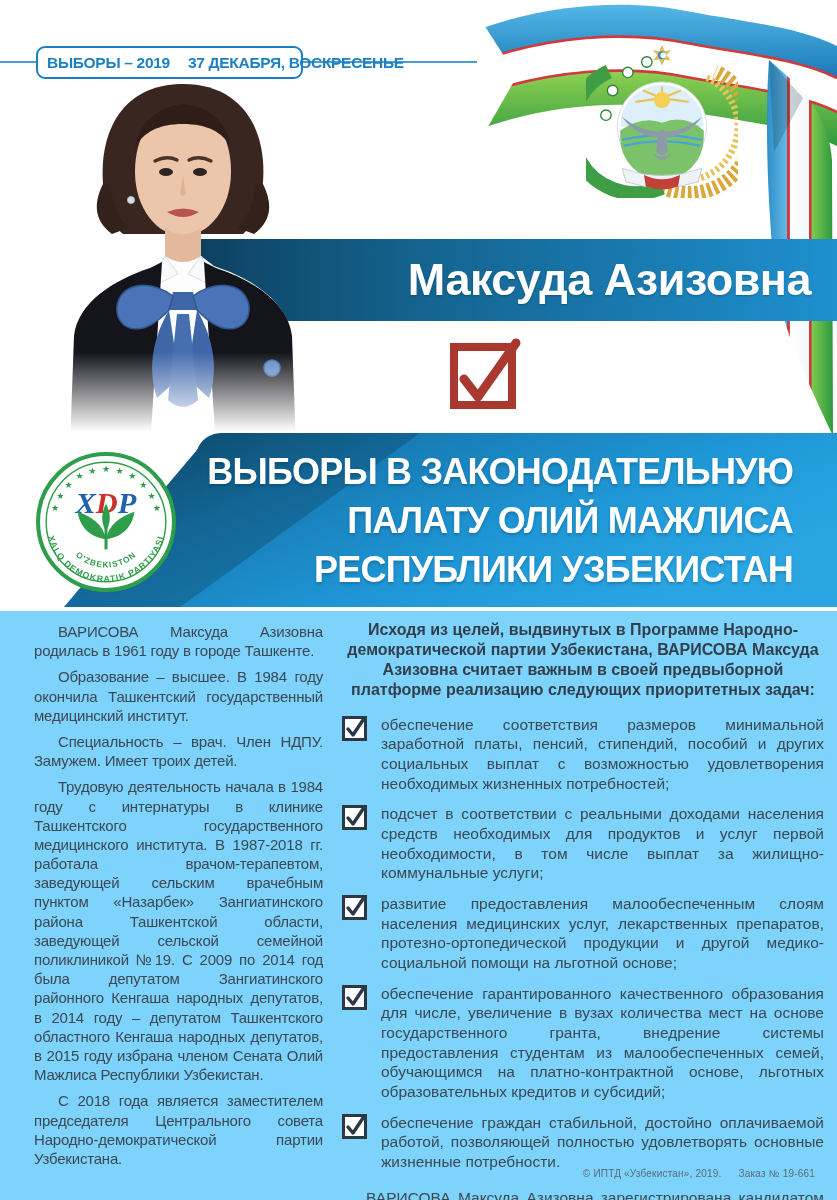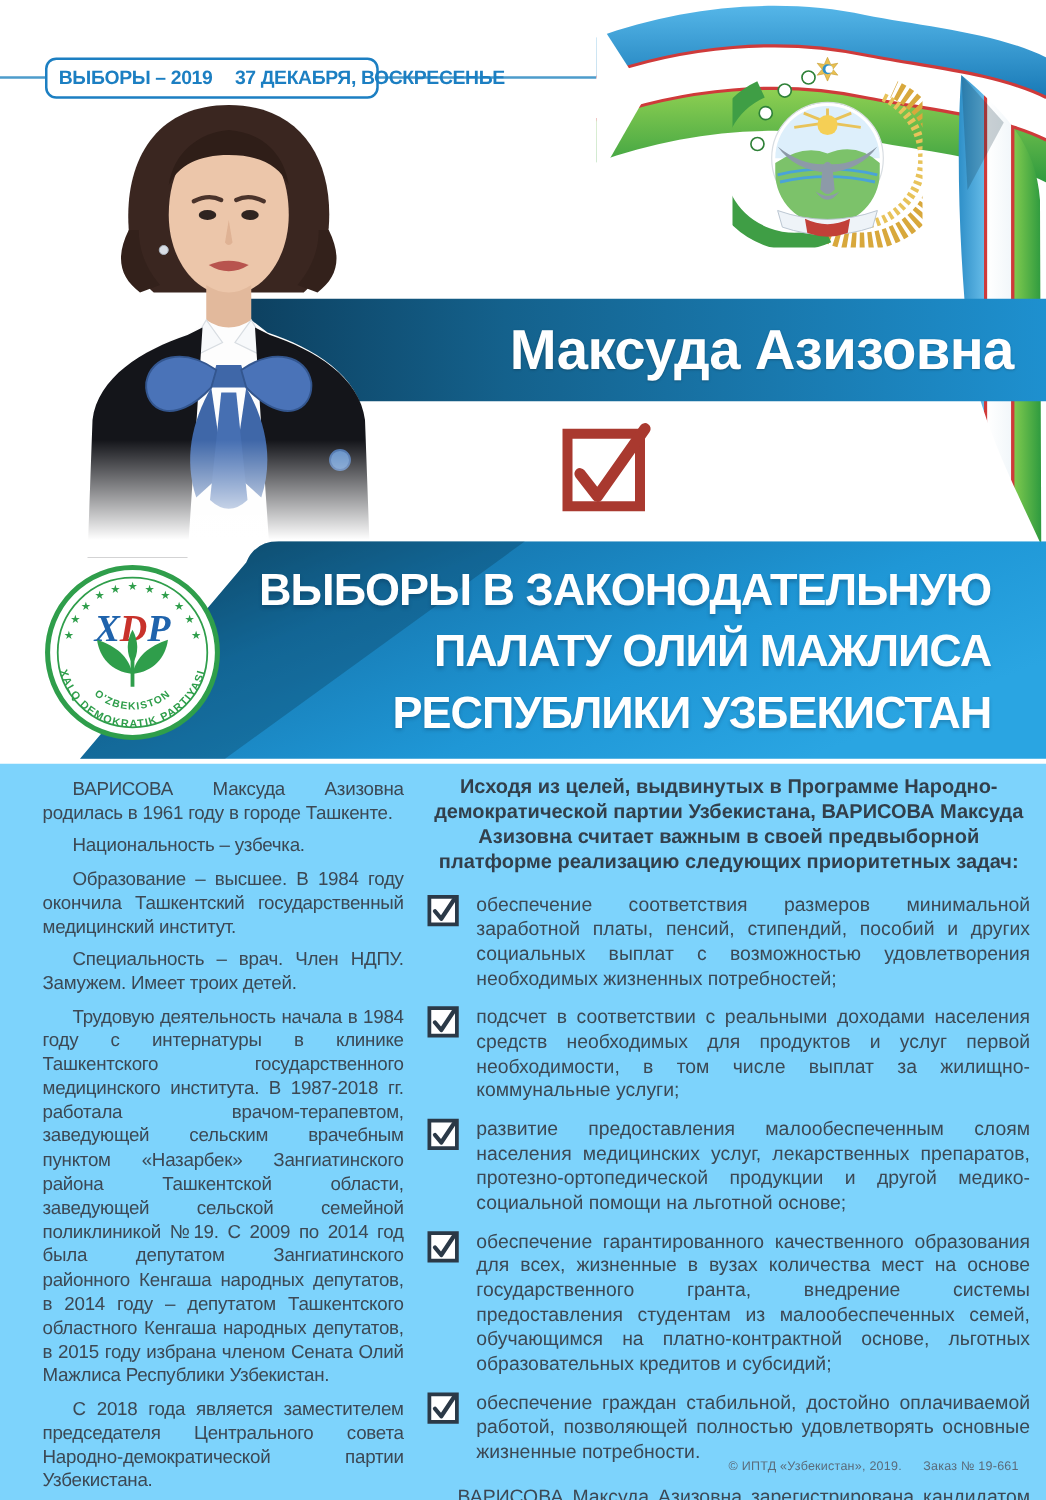--- a/index.html
+++ b/index.html
@@ -246,21 +246,20 @@
     <path d="M64,174 L197,17 Q204,0 223,0 L420,0 L180,174 Z" fill="rgba(8,45,70,0.28)"></path>
   </svg>
   <div class="banner-text">ВЫБОРЫ В ЗАКОНОДАТЕЛЬНУЮ
 ПАЛАТУ ОЛИЙ МАЖЛИСА
 РЕСПУБЛИКИ УЗБЕКИСТАН</div>
 
   <div class="content">
 
     <div class="bio-col">
       <p>ВАРИСОВА Максуда Азизовна родилась в 1961 году в городе Ташкенте.</p>
-      <p>Национальность – узбечка.</p>
       <p>Образование – высшее. В 1984 году окончила Ташкентский государственный медицинский институт.</p>
       <p>Специальность – врач. Член НДПУ. Замужем. Имеет троих детей.</p>
       <p>Трудовую деятельность начала в 1984 году с интернатуры в клинике Ташкентского государственного медицинского института. В 1987-2018 гг. работала врачом-терапевтом, заведующей сельским врачебным пунктом «Назарбек» Зангиатинского района Ташкентской области, заведующей сельской семейной поликлиникой №19. С 2009 по 2014 год была депутатом Зангиатинского районного Кенгаша народных депутатов, в 2014 году – депутатом Ташкентского областного Кенгаша народных депутатов, в 2015 году избрана членом Сената Олий Мажлиса Республики Узбекистан.</p>
       <p>С 2018 года является заместителем председателя Центрального совета Народно-демократической партии Узбекистана.</p>
 
     </div>
 
     <div class="platform-col">
       <p class="platform-intro">Исходя из целей, выдвинутых в Программе Народно-демократической партии Узбекистана, ВАРИСОВА Максуда Азизовна считает важным в своей предвыборной платформе реализацию следующих приоритетных задач:</p>
 
@@ -291,21 +290,21 @@
           </span>
         <span class="txt">развитие предоставления малообеспеченным слоям населения медицинских услуг, лекарственных препаратов, протезно-ортопедической продукции и другой медико-социальной помощи на льготной основе;</span>
       </div>
       <div class="pitem">
         <span class="cb">
             <svg width="25" height="25" viewBox="0 0 25 25">
               <rect x="1.5" y="1.5" width="22" height="22" fill="#fff" stroke="#2b3947" stroke-width="3"></rect>
               <polyline points="6,13 11,19 21,4" fill="none" stroke="#2b3947" stroke-width="3.4" stroke-linecap="round" stroke-linejoin="round"></polyline>
             </svg>
           </span>
-        <span class="txt">обеспечение гарантированного качественного образования для всех, жизненные в вузах количества мест на основе государственного гранта, внедрение системы предоставления студентам из малообеспеченных семей, обучающимся на платно-контрактной основе, льготных образовательных кредитов и субсидий;</span>
+        <span class="txt">обеспечение гарантированного качественного образования для числе, увеличение в вузах количества мест на основе государственного гранта, внедрение системы предоставления студентам из малообеспеченных семей, обучающимся на платно-контрактной основе, льготных образовательных кредитов и субсидий;</span>
       </div>
       <div class="pitem">
         <span class="cb">
             <svg width="25" height="25" viewBox="0 0 25 25">
               <rect x="1.5" y="1.5" width="22" height="22" fill="#fff" stroke="#2b3947" stroke-width="3"></rect>
               <polyline points="6,13 11,19 21,4" fill="none" stroke="#2b3947" stroke-width="3.4" stroke-linecap="round" stroke-linejoin="round"></polyline>
             </svg>
           </span>
         <span class="txt">обеспечение граждан стабильной, достойно оплачиваемой работой, позволяющей полностью удовлетворять основные жизненные потребности.</span>
       </div>

